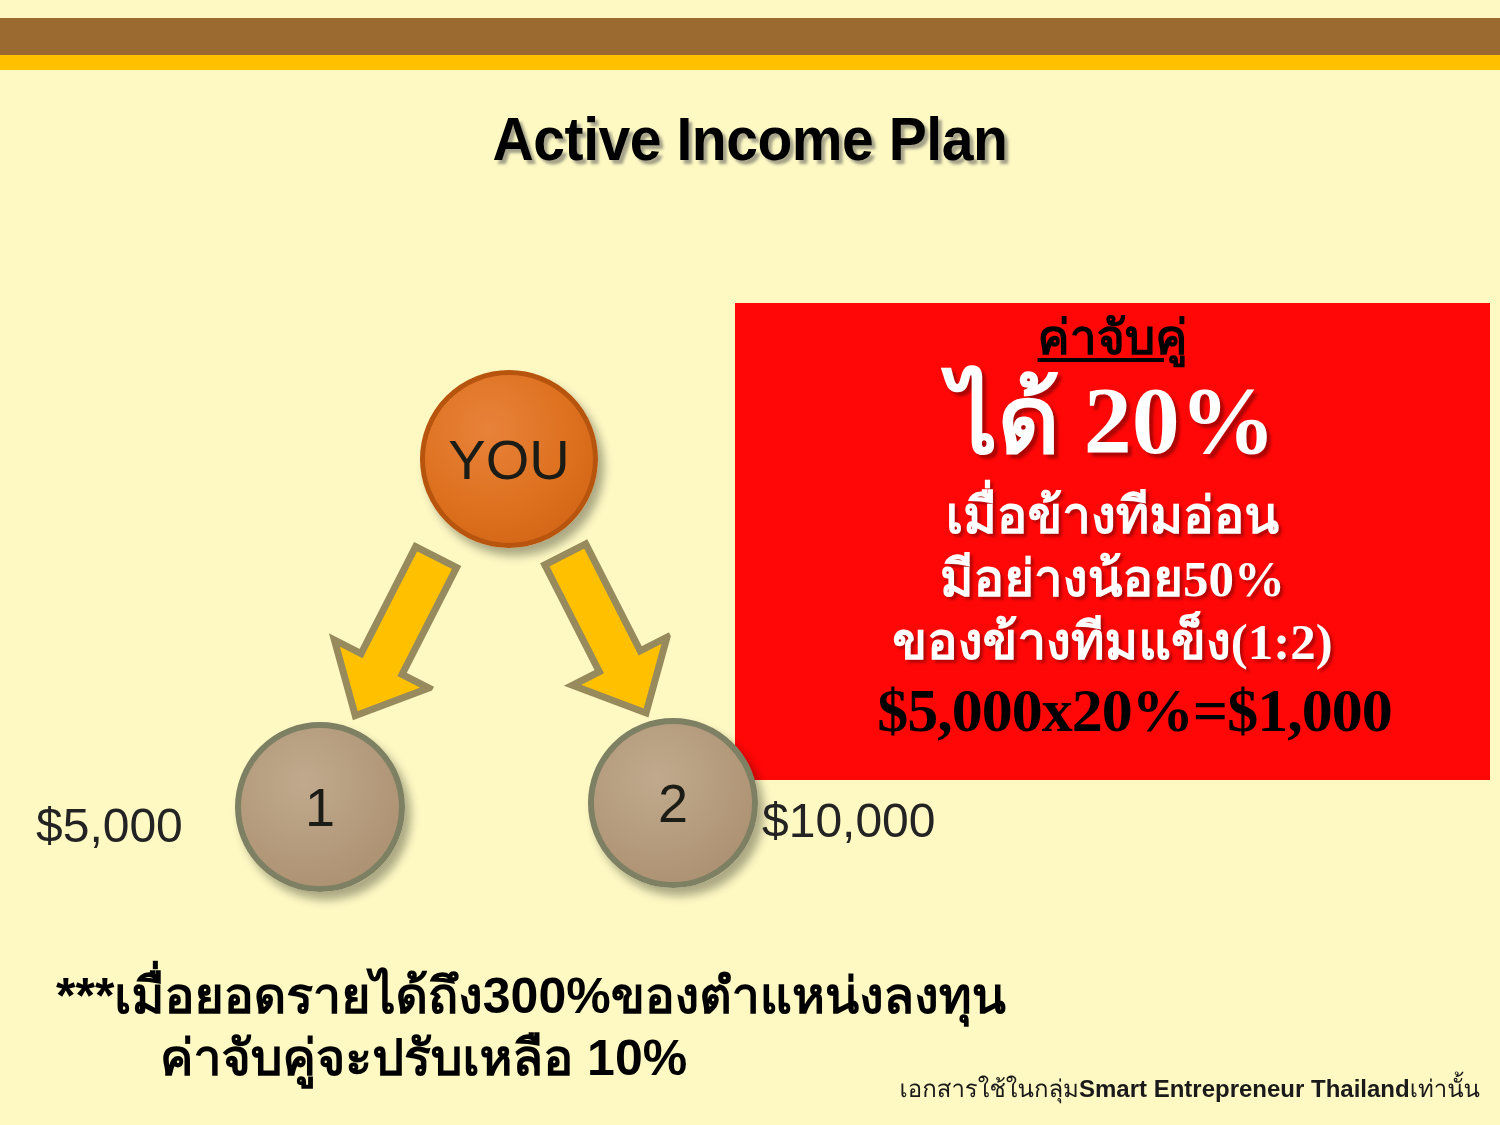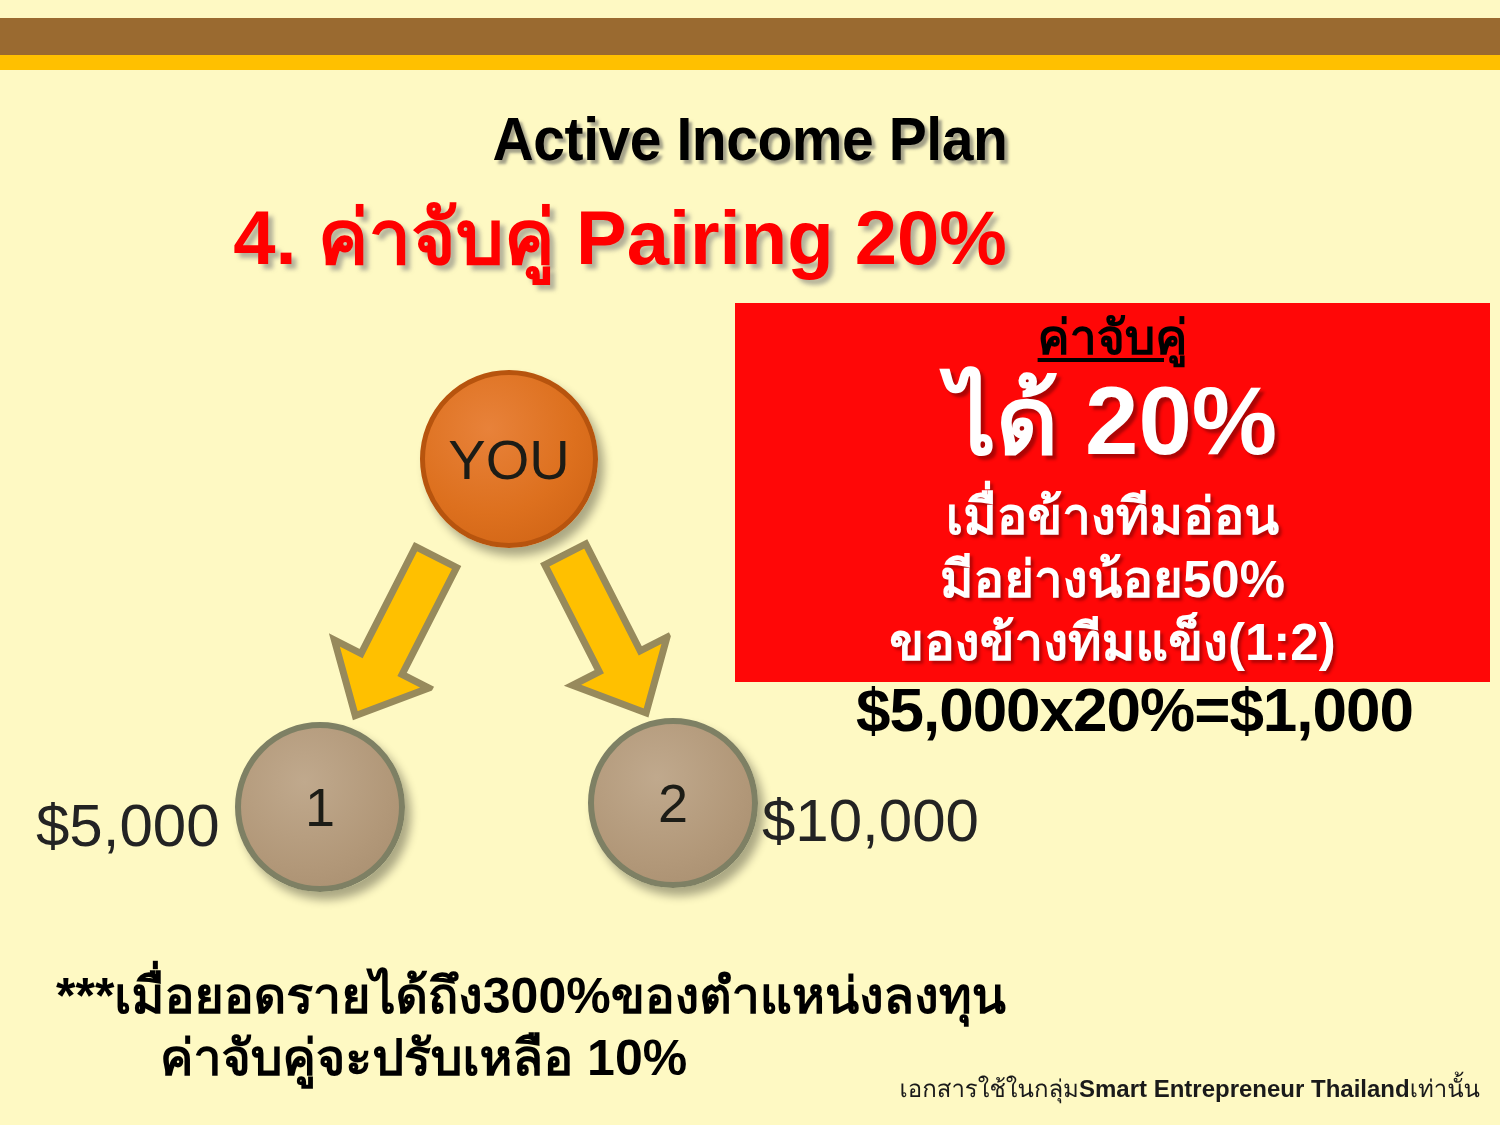--- a/index.html
+++ b/index.html
@@ -61,23 +61,24 @@
     line-height: 92px;
     color: #FF0000;
     text-shadow: 5px 5px 4px rgba(120,120,120,0.55);
     white-space: nowrap;
   }
 
   
   .red-box {
     position: absolute;
     left: 735px; top: 303px;
-    width: 755px; height: 379px;
+    width: 755px; height: 477px;
     background: #FF0707;
     z-index: 2;
+    font-family: Liberation Serif, serif;
   }
   .red-head {
     position: absolute;
     left: 0; top: 6px;
     width: 755px;
     text-align: center;
     font-weight: bold;
     font-size: 48px;
     line-height: 58px;
     color: #000000;
@@ -158,21 +159,21 @@
     position: absolute;
     width: 120px; height: 190px;
     z-index: 1;
   }
   .arrow-left  { left: 333px; top: 540px; transform: rotate(27deg); }
   .arrow-right { left: 543px; top: 540px; transform: rotate(-27deg); }
 
   
   .money {
     position: absolute;
-    font-size: 60px;
+    font-size: 48px;
     line-height: 66px;
     color: #232323;
     white-space: nowrap;
     z-index: 4;
     text-align: center;
   }
   .money-left  { left: 36px;  top: 793px; }
   .money-right { left: 762px; top: 788px; }
 
   
@@ -202,21 +203,20 @@
 </style>
 </head>
 <body>
 
 <div id="slide">
 
   <div class="bar-brown"></div>
   <div class="bar-yellow"></div>
 
   <div class="title-main">Active Income Plan</div>
-  <div class="title-sub">4. ค่าจับคู่ Pairing 20%</div>
 
   <svg class="arrow arrow-left" viewBox="0 0 120 190">
     <polygon points="40,6 86,6 86,126 116,126 63,184 10,126 40,126" fill="#FFC000" stroke="#978A5C" stroke-width="7" stroke-linejoin="miter"></polygon>
   </svg>
   <svg class="arrow arrow-right" viewBox="0 0 120 190">
     <polygon points="40,6 86,6 86,126 116,126 63,184 10,126 40,126" fill="#FFC000" stroke="#978A5C" stroke-width="7" stroke-linejoin="miter"></polygon>
   </svg>
 
   <div class="red-box">
     <div class="red-head">ค่าจับคู่</div>

